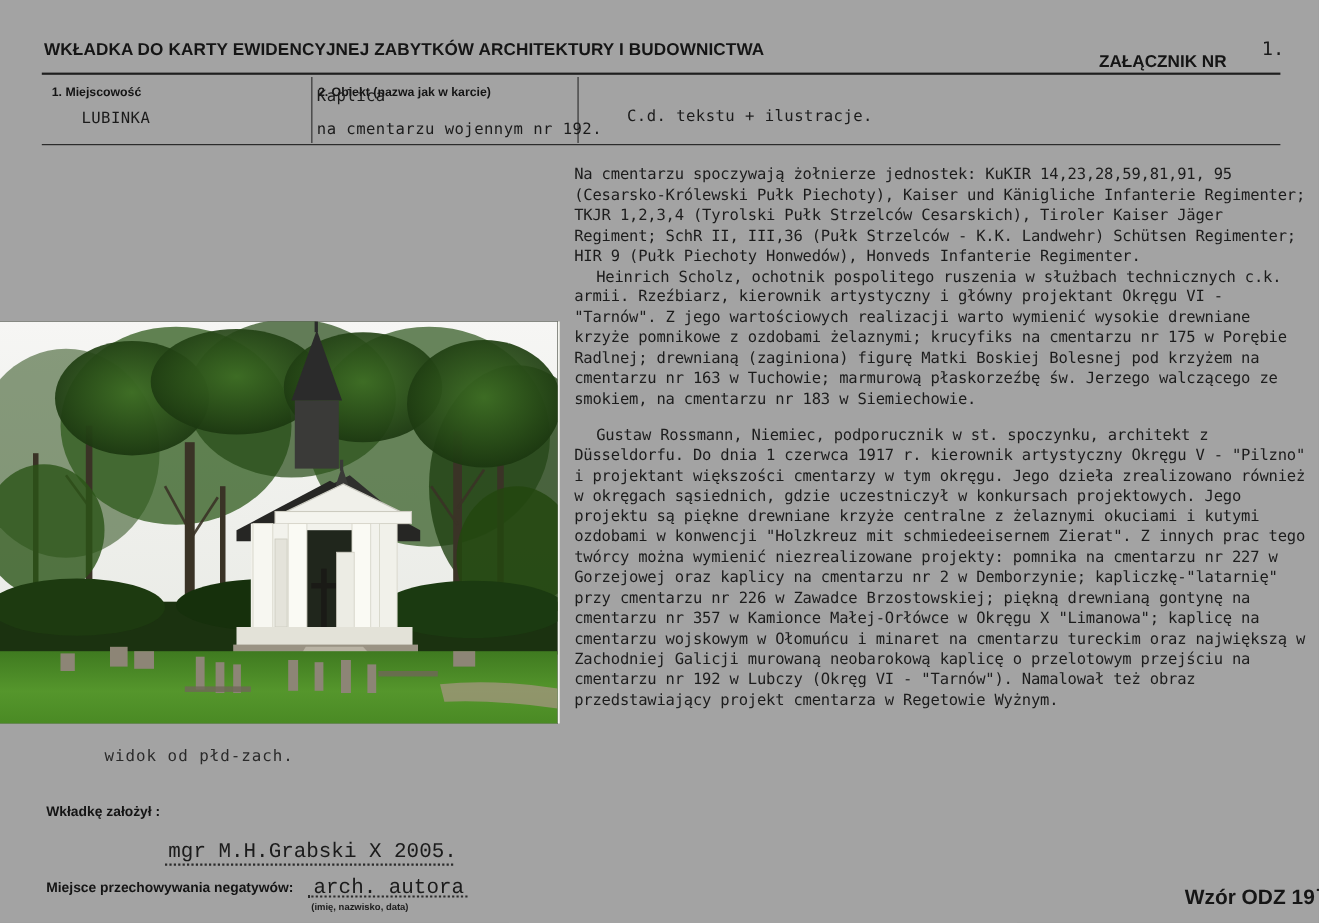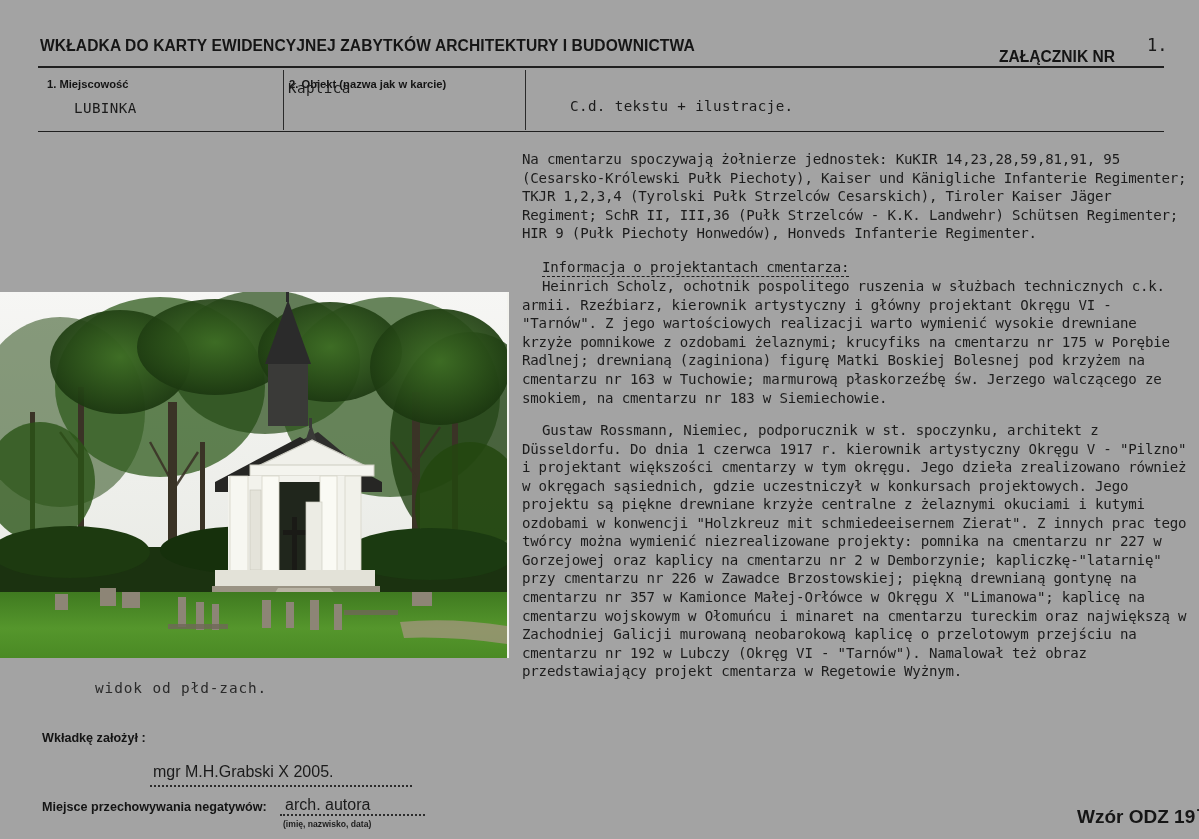--- a/index.html
+++ b/index.html
@@ -148,22 +148,22 @@
     font-weight: bold;
     font-size: 12.6px;
     color: #141414;
     white-space: nowrap;
   }
   .foot-label-1 { left: 42px; top: 731px; }
   .foot-label-2 { left: 42px; top: 800px; }
 
   .foot-value {
     position: absolute;
-    font-family: Liberation Sans, sans-serif;
-    font-size: 16px;
+    font-family: Liberation Mono, monospace;
+    font-size: 19px;
     color: #1b1b1b;
     white-space: nowrap;
   }
   .foot-value-1 { left: 153px; top: 763px; }
   .foot-value-2 { left: 285px; top: 796px; }
 
   .dotline {
     position: absolute;
     border-bottom: 2px dotted #2b2b2b;
     height: 0;
@@ -206,26 +206,26 @@
   <div class="rule rule-top"></div>
   <div class="rule rule-bottom"></div>
   <div class="vrule vrule-a"></div>
   <div class="vrule vrule-b"></div>
 
   <div class="cell-head cell-head-1">1. Miejscowość</div>
   <div class="cell-val cell-val-1">LUBINKA</div>
 
   <div class="cell-head cell-head-2">2. Obiekt (nazwa jak w karcie)</div>
   <div class="cell-val cell-val-2a">Kaplica</div>
+  <div class="cell-val cell-val-2b">na cmentarzu wojennym nr 192.</div>
 
   <div class="cell-val cell-val-3">C.d. tekstu + ilustracje.</div>
 
   <div class="body-col">
     <p class="para-gap">Na cmentarzu spoczywają żołnierze jednostek: KuKIR 14,23,28,59,81,91, 95 (Cesarsko-Królewski Pułk Piechoty), Kaiser und Känigliche Infanterie Regimenter; TKJR 1,2,3,4 (Tyrolski Pułk Strzelców Cesarskich), Tiroler Kaiser Jäger Regiment; SchR II, III,36 (Pułk Strzelców - K.K. Landwehr) Schütsen Regimenter; HIR 9 (Pułk Piechoty Honwedów), Honveds Infanterie Regimenter.</p>
-    <p class="section-head"><span class="section-head-text">Informacja o projektantach cmentarza:</span></p>
     <p class="para-indent">Heinrich Scholz, ochotnik pospolitego ruszenia w służbach technicznych c.k. armii. Rzeźbiarz, kierownik artystyczny i główny projektant Okręgu VI - "Tarnów". Z jego wartościowych realizacji warto wymienić wysokie drewniane krzyże pomnikowe z ozdobami żelaznymi; krucyfiks na cmentarzu nr 175 w Porębie Radlnej; drewnianą (zaginiona) figurę Matki Boskiej Bolesnej pod krzyżem na cmentarzu nr 163 w Tuchowie; marmurową płaskorzeźbę św. Jerzego walczącego ze smokiem, na cmentarzu nr 183 w Siemiechowie.</p>
     <p class="para-gap para-indent">Gustaw Rossmann, Niemiec, podporucznik w st. spoczynku, architekt z Düsseldorfu. Do dnia 1 czerwca 1917 r. kierownik artystyczny Okręgu V - "Pilzno" i projektant większości cmentarzy w tym okręgu. Jego dzieła zrealizowano również w okręgach sąsiednich, gdzie uczestniczył w konkursach projektowych. Jego projektu są piękne drewniane krzyże centralne z żelaznymi okuciami i kutymi ozdobami w konwencji "Holzkreuz mit schmiedeeisernem Zierat". Z innych prac tego twórcy można wymienić niezrealizowane projekty: pomnika na cmentarzu nr 227 w Gorzejowej oraz kaplicy na cmentarzu nr 2 w Demborzynie; kapliczkę-"latarnię" przy cmentarzu nr 226 w Zawadce Brzostowskiej; piękną drewnianą gontynę na cmentarzu nr 357 w Kamionce Małej-Orłówce w Okręgu X "Limanowa"; kaplicę na cmentarzu wojskowym w Ołomuńcu i minaret na cmentarzu tureckim oraz największą w Zachodniej Galicji murowaną neobarokową kaplicę o przelotowym przejściu na cmentarzu nr 192 w Lubczy (Okręg VI - "Tarnów"). Namalował też obraz przedstawiający projekt cmentarza w Regetowie Wyżnym.</p>
   </div>
 
   <div class="photo">
     <svg width="507" height="366" viewBox="0 0 507 366">
       <defs>
         <linearGradient id="sky" x1="0" y1="0" x2="0" y2="1">
           <stop offset="0%" stop-color="#f6f6f4"></stop>
           <stop offset="100%" stop-color="#e6e8e2"></stop>

